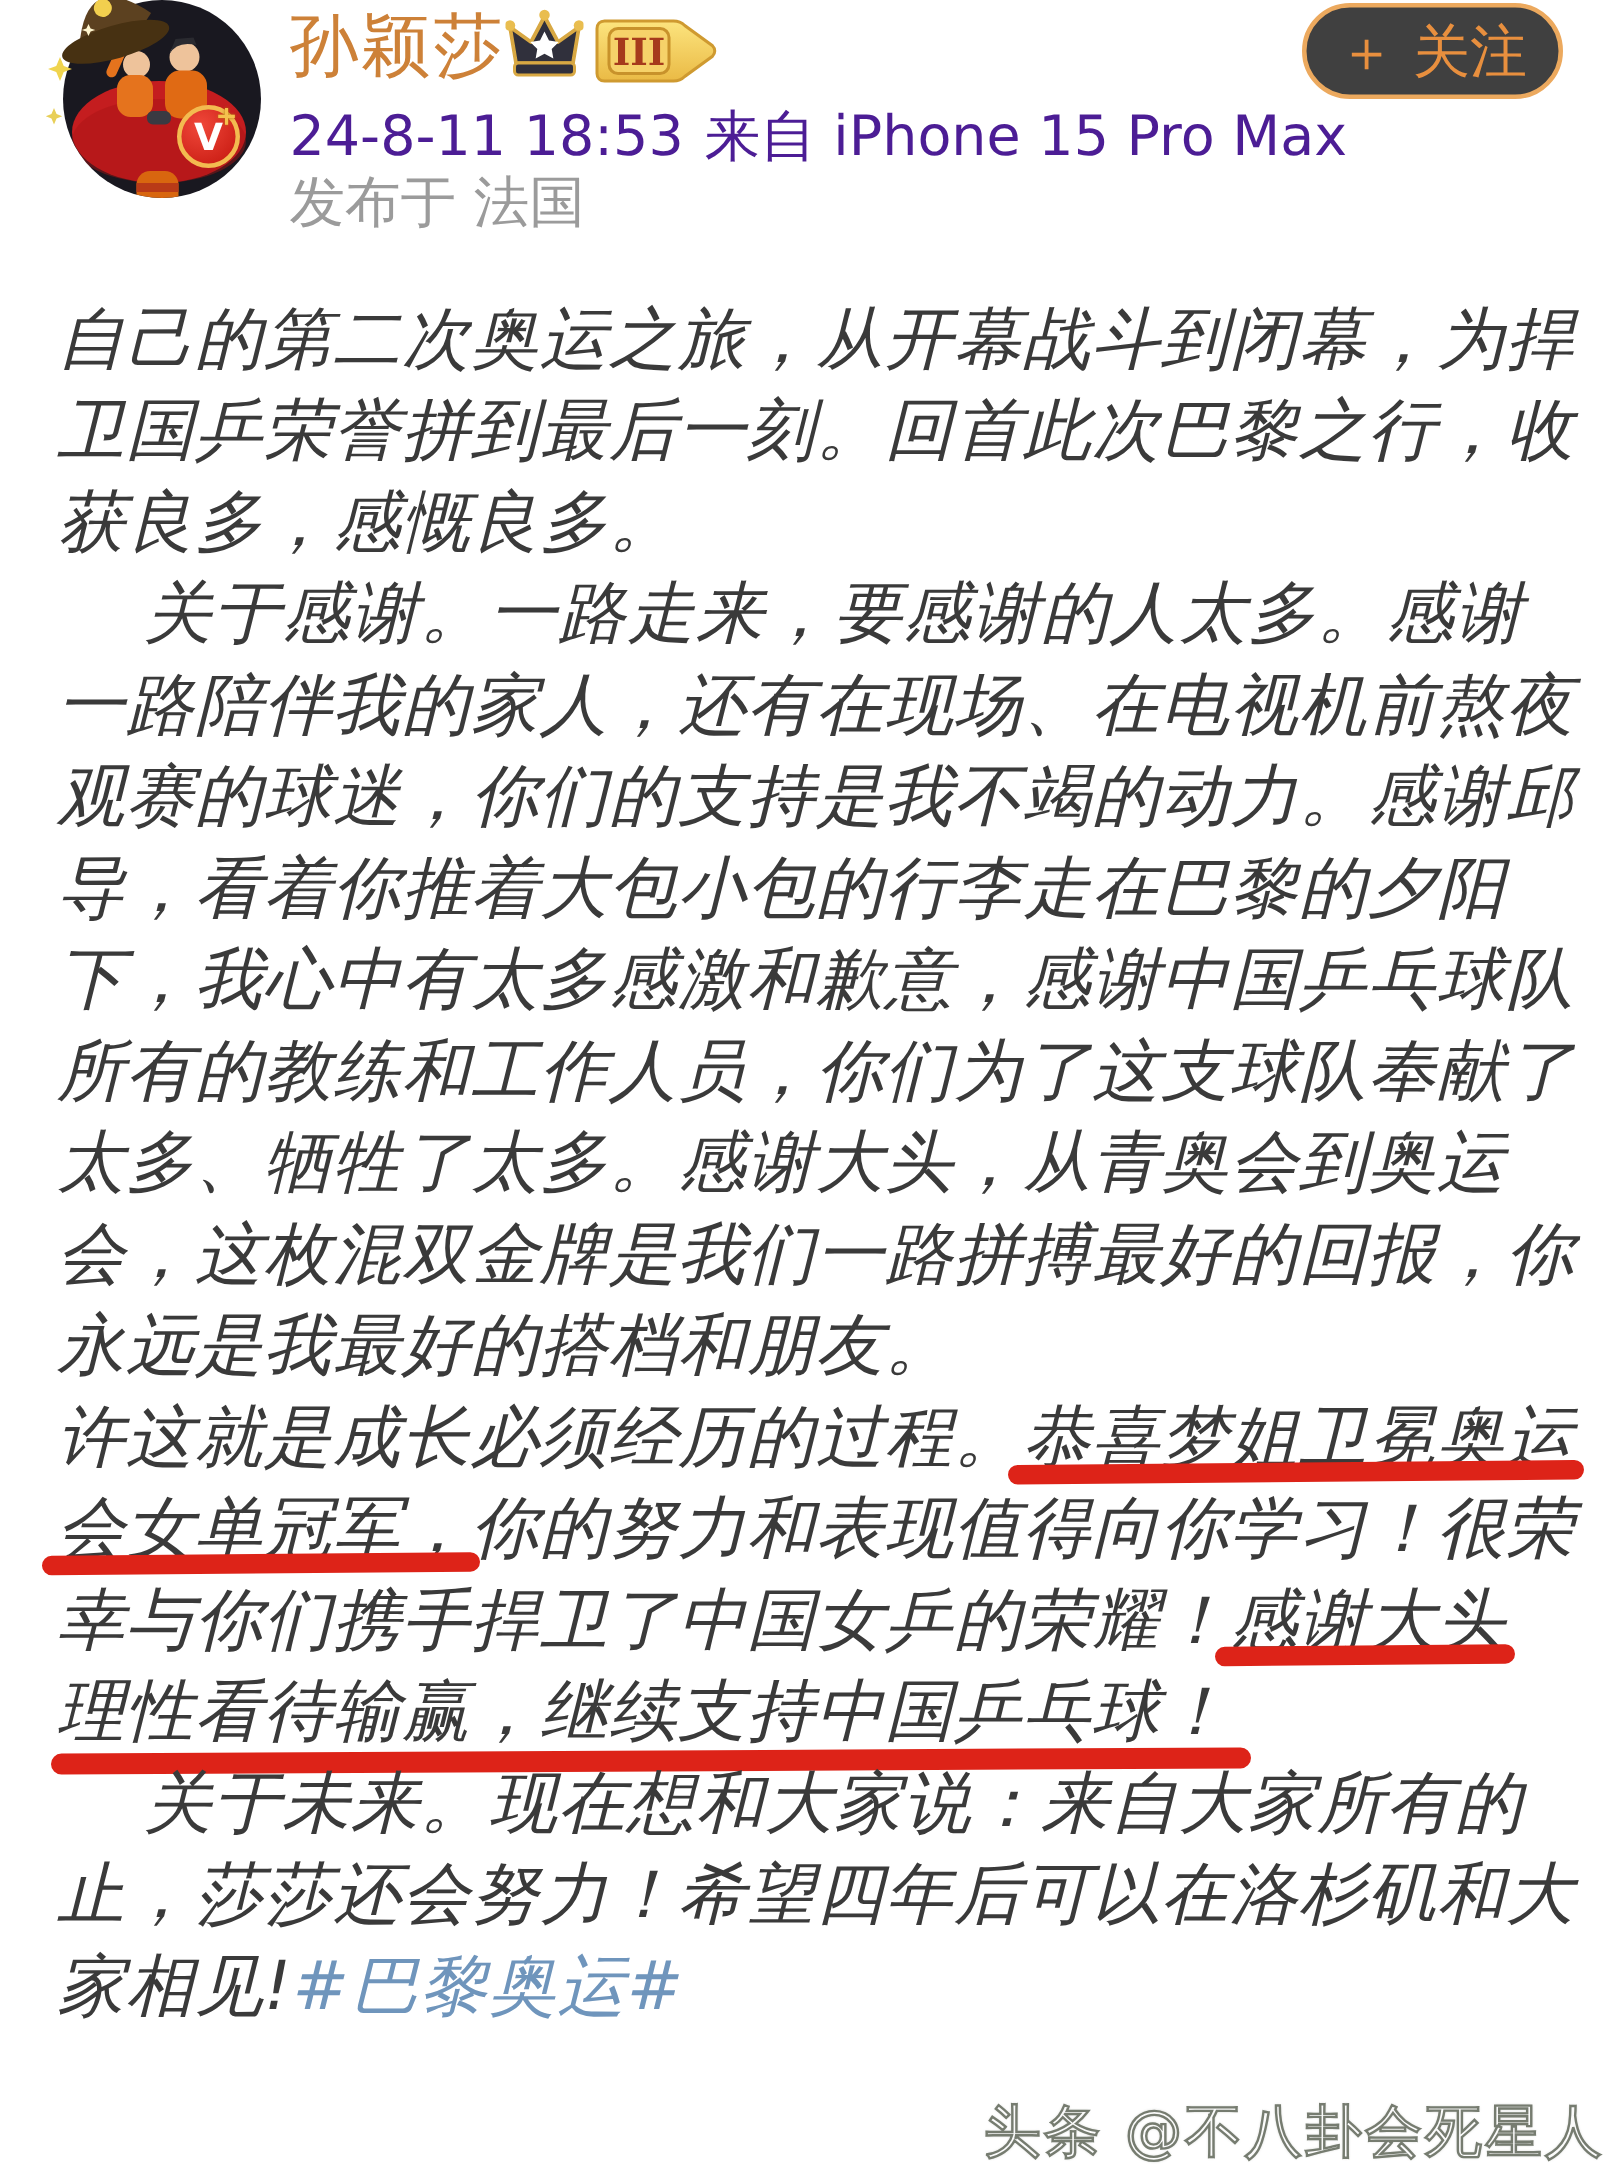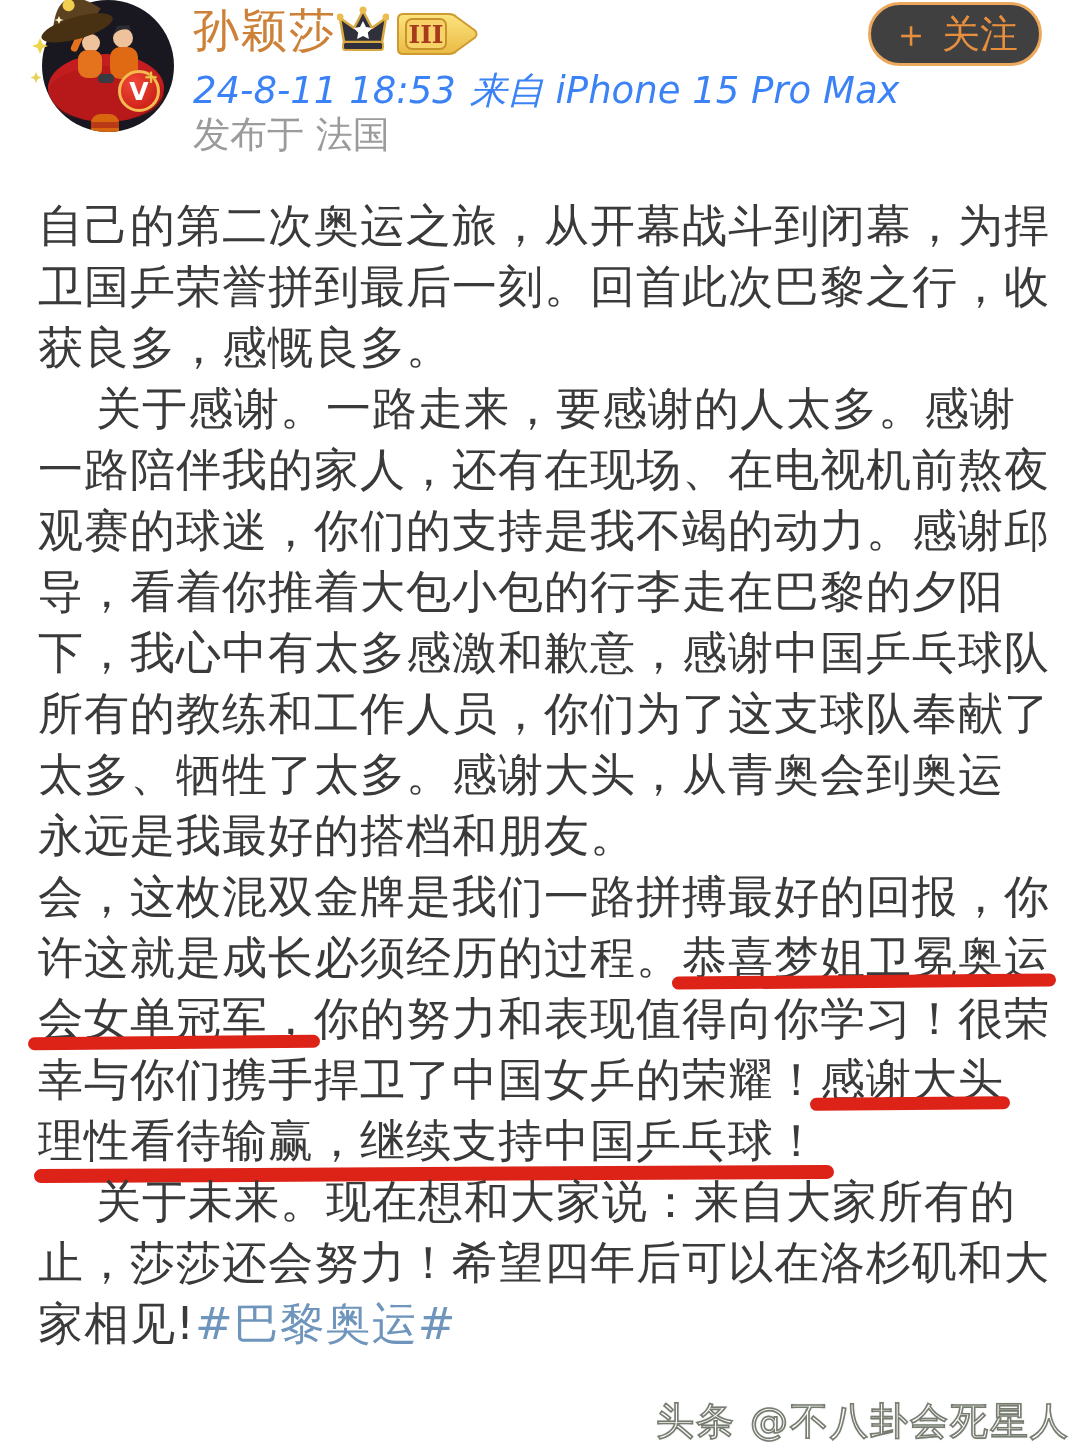--- a/index.html
+++ b/index.html
@@ -31,30 +31,30 @@
   }
   .crown { position:absolute; left:337px; top:4px; }
   .leveltag { position:absolute; left:394px; top:10px; }
   .follow-btn {
     position:absolute; left:868px; top:2px; width:174px; height:64px;
     border:3px solid #eca95e; border-radius:34px; background:#404040;
     color:#e88f3e; font-size:38px;
     display:flex; align-items:center; justify-content:center;
     cursor:pointer; white-space:nowrap;
   }
-  .meta1 { position:absolute; left:193px; top:66px;  font-size:37px; color:#3b82f6;font-style:italic; }
+  .meta1 { position:absolute; left:193px; top:66px;  font-size:37px; color:#4c1d95; }
   .meta2 { position:absolute; left:193px; top:110px; font-size:37px; color:#9b9b9b; }
   .meta1 .src { margin-left:14px; }
 
   
   .post {
     position:absolute; left:38px; top:195px; width:1004px;
     font-size:45px; line-height:61px; color:#3a3a3a; letter-spacing:1px;
   }
-  .line { height:61px; white-space:nowrap; }
+  .line { height:61px; white-space:nowrap;font-style:italic; }
   .line.indent { padding-left:58px; }
   .seg { position:relative; }
   .seg.mark::after {
     content:""; position:absolute; left:-10px; right:-6px; bottom:-4px;
     height:13px; background:#dd2318; border-radius:7px;
     transform:rotate(-0.5deg);
   }
   .seg.mark.low::after {
     bottom:-14px; height:14px; left:-4px; right:-14px; transform:rotate(-0.3deg);
   }
@@ -153,22 +153,22 @@
       <div class="line"><span class="seg">自己的第二次奥运之旅，从开幕战斗到闭幕，为捍</span></div>
       <div class="line"><span class="seg">卫国乒荣誉拼到最后一刻。回首此次巴黎之行，收</span></div>
       <div class="line"><span class="seg">获良多，感慨良多。</span></div>
       <div class="line indent"><span class="seg">关于感谢。一路走来，要感谢的人太多。感谢</span></div>
       <div class="line"><span class="seg">一路陪伴我的家人，还有在现场、在电视机前熬夜</span></div>
       <div class="line"><span class="seg">观赛的球迷，你们的支持是我不竭的动力。感谢邱</span></div>
       <div class="line"><span class="seg">导，看着你推着大包小包的行李走在巴黎的夕阳</span></div>
       <div class="line"><span class="seg">下，我心中有太多感激和歉意，感谢中国乒乓球队</span></div>
       <div class="line"><span class="seg">所有的教练和工作人员，你们为了这支球队奉献了</span></div>
       <div class="line"><span class="seg">太多、牺牲了太多。感谢大头，从青奥会到奥运</span></div>
+      <div class="line"><span class="seg">会，这枚混双金牌是我们一路拼搏最好的回报，你</span></div>
       <div class="line"><span class="seg">永远是我最好的搭档和朋友。</span></div>
-      <div class="line"><span class="seg">会，这枚混双金牌是我们一路拼搏最好的回报，你</span></div>
       <div class="line"><span class="seg">许这就是成长必须经历的过程。</span><span class="seg mark">恭喜梦姐卫冕奥运</span></div>
       <div class="line"><span class="seg mark">会女单冠军，</span><span class="seg">你的努力和表现值得向你学习！很荣</span></div>
       <div class="line"><span class="seg">幸与你们携手捍卫了中国女乒的荣耀！</span><span class="seg mark">感谢大头</span></div>
       <div class="line"><span class="seg mark low">理性看待输赢，继续支持中国乒乓球！</span></div>
       <div class="line indent"><span class="seg">关于未来。现在想和大家说：来自大家所有的</span></div>
       <div class="line"><span class="seg">止，莎莎还会努力！希望四年后可以在洛杉矶和大</span></div>
       <div class="line"><span class="seg">家相见!</span><span class="seg link" style="color: rgb(111, 149, 188);">#巴黎奥运#</span></div>
     </div>
 
   <div class="watermark">头条 @不八卦会死星人</div>

